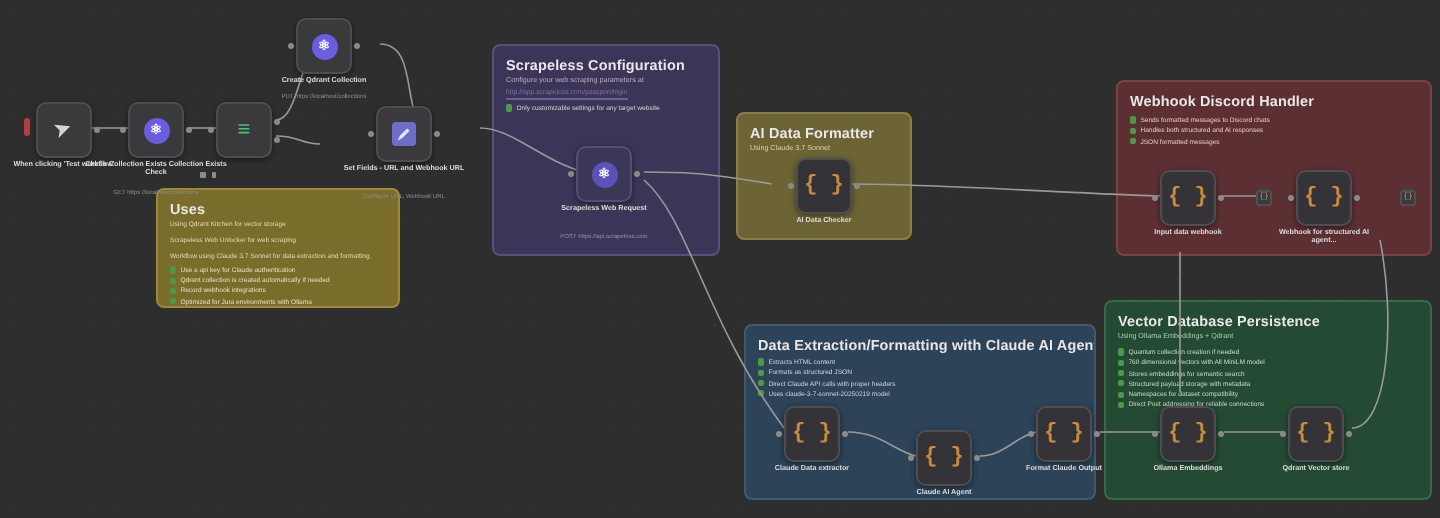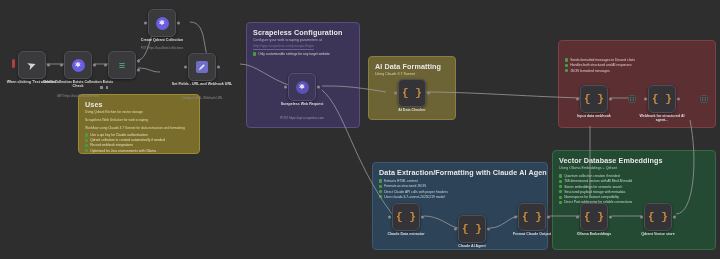--- a/index.html
+++ b/index.html
@@ -89,25 +89,26 @@
         <span>Record webhook integrations</span>
         </div>
       <div class="bl" style="color:#e8e0bc">
         <span class="chip" style="background:#4a9a4a"></span>
         <span>Optimized for Jura environments with Ollama</span>
         </div>
     </div>
   </div>
 
   <div class="panel" style="left:368px;top:56px;width:86px;height:62px;background:#6d6435;border:1px solid #8a7f42;">
-    <div class="ptitle">AI Data Formatting</div>
+    <div class="ptitle">AI Data Formatter</div>
     <div class="psub" style="color:#ded3a8">Using Claude 3.7 Sonnet</div>
   </div>
 
   <div class="panel" style="left:558px;top:40px;width:156px;height:86px;background:#5c2f33;border:1px solid #7d4045;">
+    <div class="ptitle">Webhook Discord Handler</div>
     <div class="bullets" style="top:17px;">
       <div class="bl" style="color:#e2c9c9">
         <span class="chip" style="background:#4a9a4a"></span>
         <span>Sends formatted messages to Discord chats</span>
         </div>
       <div class="bl" style="color:#e2c9c9">
         <span class="chip" style="background:#4a9a4a"></span>
         <span>Handles both structured and AI responses</span>
         </div>
       <div class="bl" style="color:#e2c9c9">
@@ -133,21 +134,21 @@
         <span>Direct Claude API calls with proper headers</span>
         </div>
       <div class="bl" style="color:#c6d6e2">
         <span class="chip" style="background:#4a9a4a"></span>
         <span>Uses claude-3-7-sonnet-20250219 model</span>
         </div>
     </div>
   </div>
 
   <div class="panel" style="left:552px;top:150px;width:162px;height:98px;background:#254a33;border:1px solid #356a48;">
-    <div class="ptitle">Vector Database Embeddings</div>
+    <div class="ptitle">Vector Database Persistence</div>
     <div class="psub" style="color:#a8cdb4">Using Ollama Embeddings + Qdrant</div>
     <div class="bullets" style="top:23px;">
       <div class="bl" style="color:#c2ddc9">
         <span class="chip" style="background:#4a9a4a"></span>
         <span>Quantum collection creation if needed</span>
         </div>
       <div class="bl" style="color:#c2ddc9">
         <span class="chip" style="background:#4a9a4a"></span>
         <span>768 dimensional vectors with All MiniLM model</span>
         </div>

